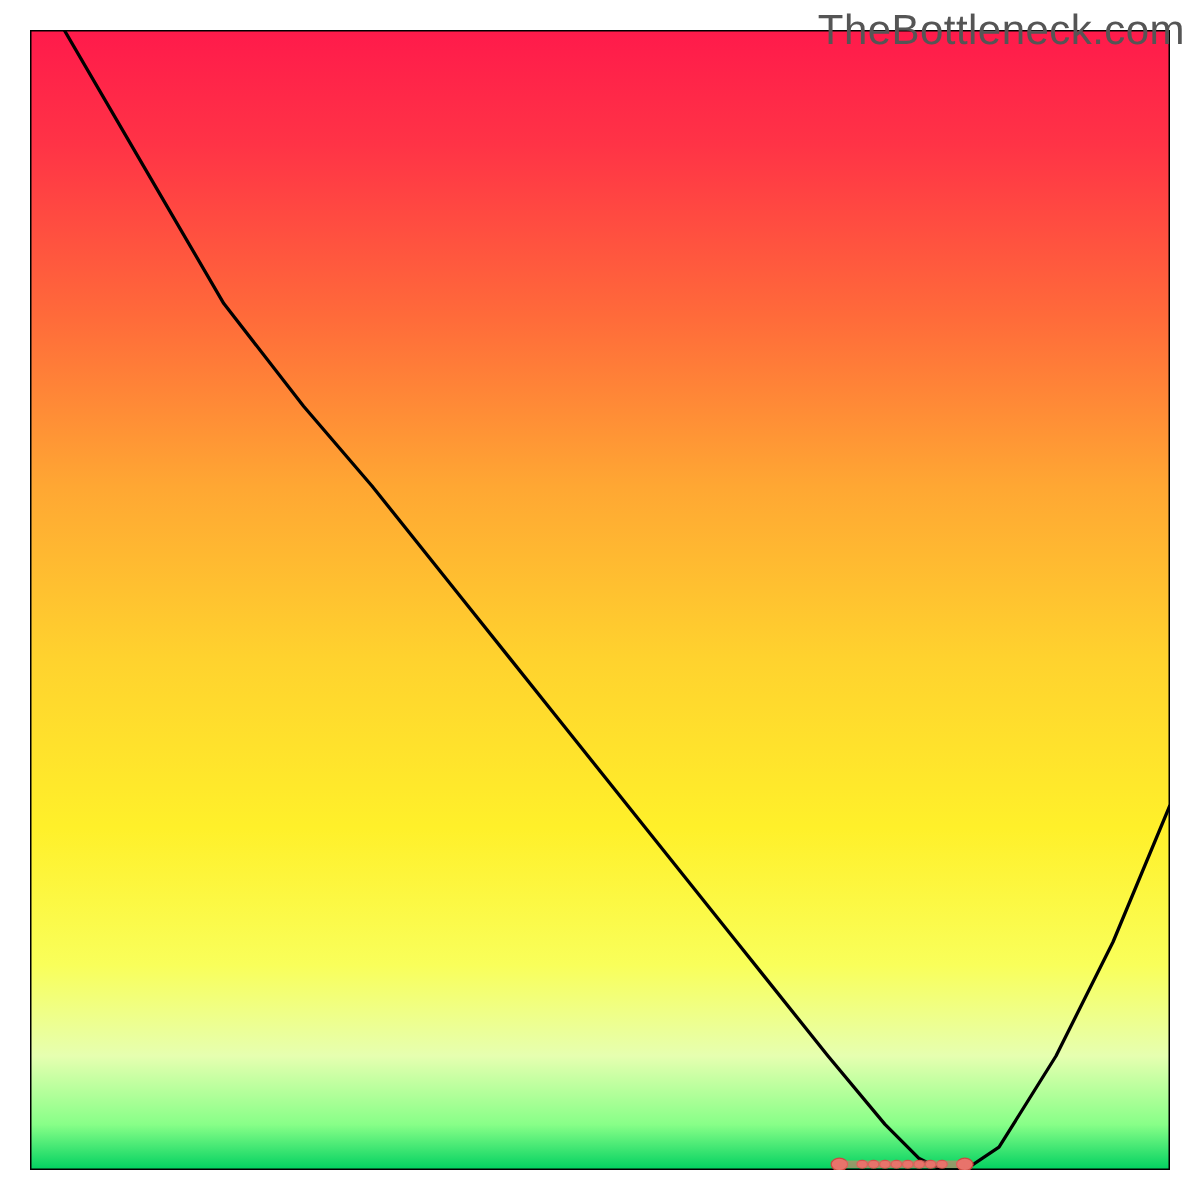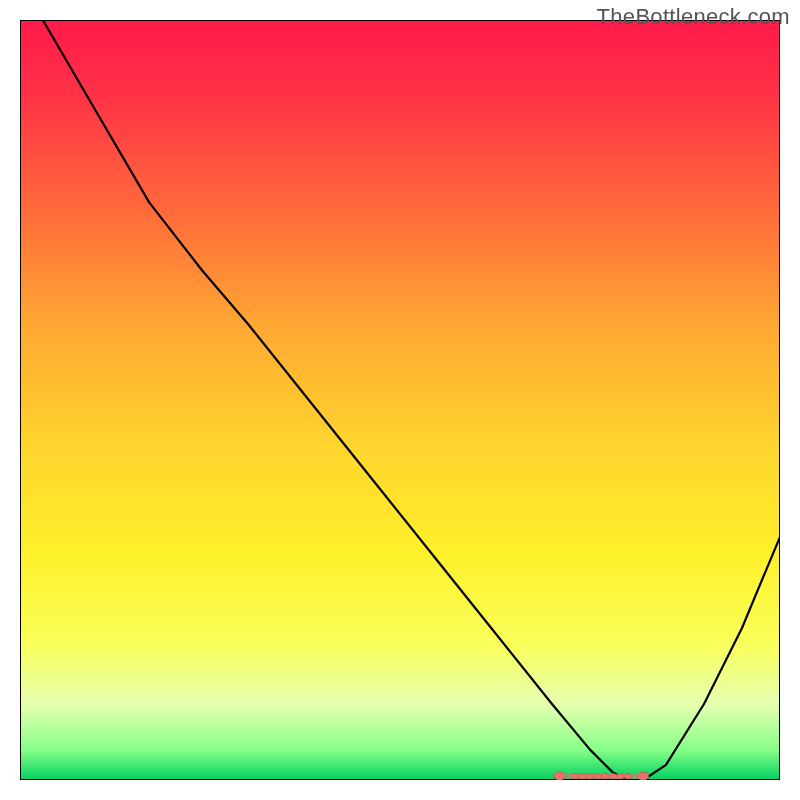--- a/index.html
+++ b/index.html
@@ -1,17 +1,17 @@
 <!DOCTYPE html>
 <html><head>
 <meta charset="utf-8">
 <style>
 *{margin:0;padding:0;box-sizing:border-box}
 body{width:800px;height:800px;font-family:Arial,Helvetica,sans-serif;background:#fff;position:relative;overflow:hidden}
-.watermark{position:absolute;top:4px;right:10px;font-size:22px;font-weight:400;color:#555;letter-spacing:.3px;z-index:10}
+.watermark{position:absolute;top:4px;right:10px;font-size:28px;font-weight:400;color:#555;letter-spacing:.3px;z-index:10}
 .chart-wrap{position:absolute;left:20px;top:20px;width:760px;height:760px}
 svg{display:block}
 </style>
 </head>
 <body>
 
 <div class="watermark">TheBottleneck.com</div>
 
 <div class="chart-wrap">
   <svg id="chart-svg" width="760" height="760" viewBox="0 0 760 760">

